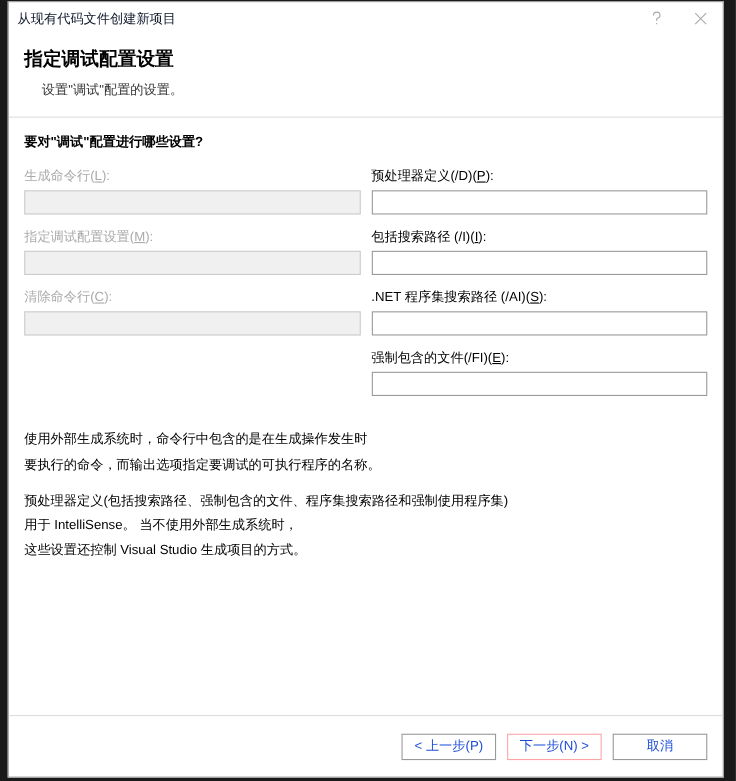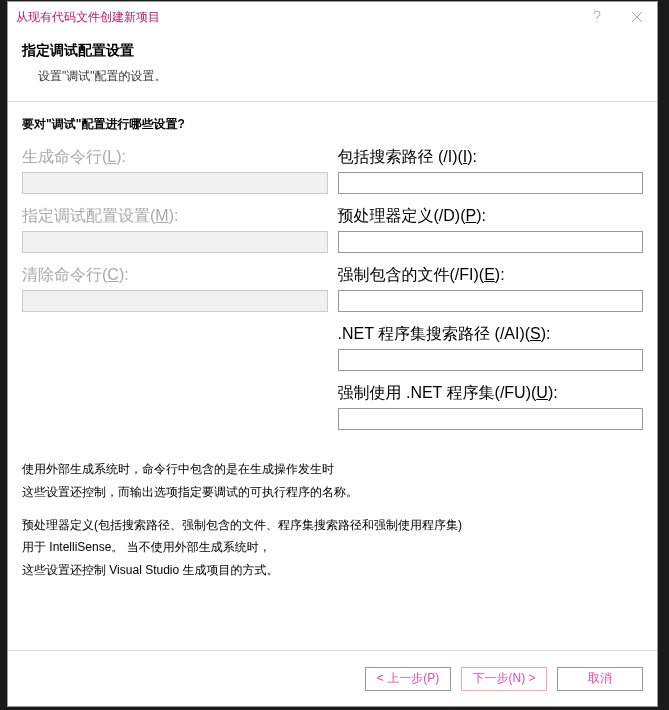--- a/index.html
+++ b/index.html
@@ -20,39 +20,39 @@
       background: #fff;
       border: 1px solid #999;
       display: flex;
       flex-direction: column;
     }
     .titlebar {
       height: 30px;
       display: flex;
       align-items: center;
       padding-left: 8px;
-      color: #be185d;
+      color: #0f172a;
       font-size: 12px;
     }
     .titlebar-title { flex: 1; }
     .titlebar-controls { display: flex; height: 100%; }
     .titlebar-btn {
       width: 40px;
       display: flex;
       align-items: center;
       justify-content: center;
       color: #999;
       font-size: 14px;
     }
     .titlebar-btn svg { stroke: #aaa; stroke-width: 1; fill: none; }
     .header {
       padding: 10px 14px 16px 14px;
     }
     .header h1 {
-      font-size: 14px;
+      font-size: 17px;
       font-weight: bold;
       color: #000;
       margin-bottom: 8px;
     }
     .header p {
       font-size: 12px;
       color: #333;
       padding-left: 16px;
     }
     .separator {
@@ -77,21 +77,21 @@
     }
     .form-col {
       flex: 1;
       display: flex;
       flex-direction: column;
     }
     .field {
       margin-bottom: 12px;
     }
     .field-label {
-      font-size: 16px;
+      font-size: 12px;
       color: #000;
       margin-bottom: 4px;
       display: block;
     }
     .field-label.disabled { color: #aaa; }
     .field-label .mn { text-decoration: underline; }
     .field-input {
       width: 100%;
       height: 22px;
       border: 1px solid #999;
@@ -122,21 +122,21 @@
     }
     .btn {
       min-width: 86px;
       height: 24px;
       border: 1px solid #999;
       background: #fff;
       font-size: 12px;
       font-family: inherit;
       cursor: pointer;
       padding: 0 10px;
-      color: #ec4899;
+      color: #1d4ed8;
     }
     .btn.primary {
       border: 1px solid #fca5a5;
     }
   </style>
 </head>
 <body>
 
 <div class="dialog">
   <div class="titlebar">
@@ -182,51 +182,47 @@
           <label class="field-label disabled"><span>清除命令行(</span><span class="mn">C</span><span>):</span></label>
           <input class="field-input" disabled="" value="" style="">
         </div>
 
 
       </div>
 
       <div class="form-col">
 
         <div class="field">
+          <label class="field-label"><span>预处理器定义(/D)(</span><span class="mn">P</span><span>):</span></label>
+          <input class="field-input" value="" style="">
+        </div>
+
+        <div class="field">
           <label class="field-label"><span>包括搜索路径 (/I)(</span><span class="mn">I</span><span>):</span></label>
           <input class="field-input" value="" style="">
         </div>
 
         <div class="field">
-          <label class="field-label"><span>预处理器定义(/D)(</span><span class="mn">P</span><span>):</span></label>
+          <label class="field-label"><span>.NET 程序集搜索路径 (/AI)(</span><span class="mn">S</span><span>):</span></label>
           <input class="field-input" value="" style="">
         </div>
 
         <div class="field">
           <label class="field-label"><span>强制包含的文件(/FI)(</span><span class="mn">E</span><span>):</span></label>
           <input class="field-input" value="" style="">
         </div>
 
-        <div class="field">
-          <label class="field-label"><span>.NET 程序集搜索路径 (/AI)(</span><span class="mn">S</span><span>):</span></label>
-          <input class="field-input" value="" style="">
-        </div>
-
-        <div class="field">
-          <label class="field-label"><span>强制使用 .NET 程序集(/FU)(</span><span class="mn">U</span><span>):</span></label>
-          <input class="field-input" value="" style="">
-        </div>
 
       </div>
     </div>
 
     <div class="description">
       <p>
         <span>使用外部生成系统时，命令行中包含的是在生成操作发生时</span><br>
-        <span>这些设置还控制，而输出选项指定要调试的可执行程序的名称。</span>
+        <span>要执行的命令，而输出选项指定要调试的可执行程序的名称。</span>
       </p>
       <p>
         <span>预处理器定义(包括搜索路径、强制包含的文件、程序集搜索路径和强制使用程序集)</span><br>
         <span>用于 IntelliSense。  当不使用外部生成系统时，</span><br>
         <span>这些设置还控制 Visual Studio 生成项目的方式。</span>
       </p>
     </div>
   </div>
 
   <div class="footer">

